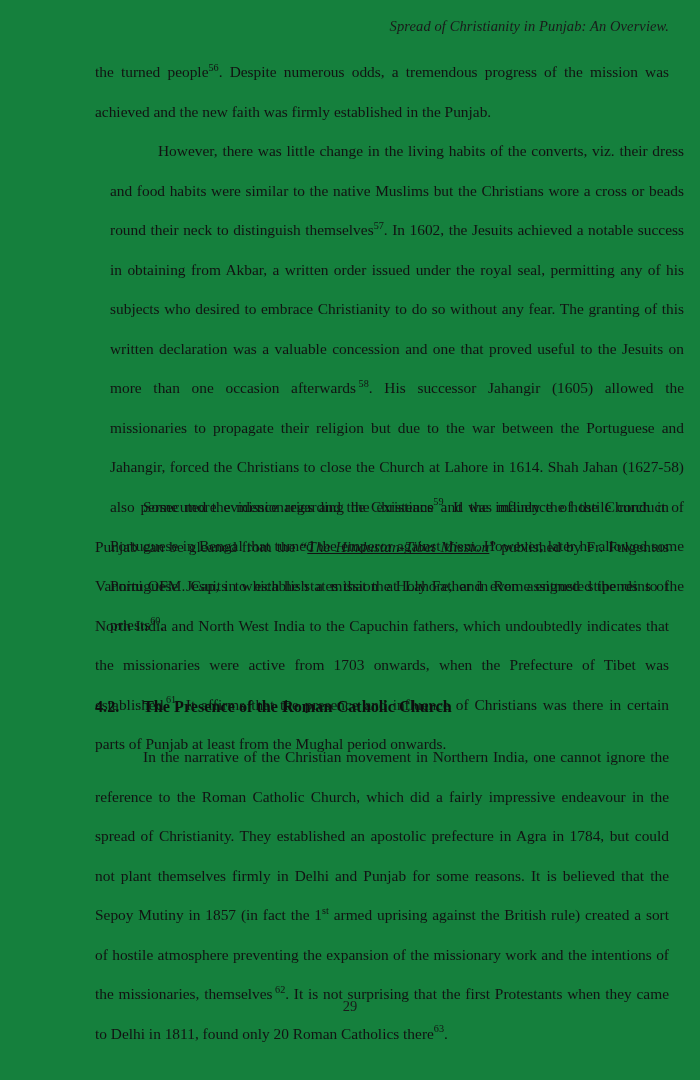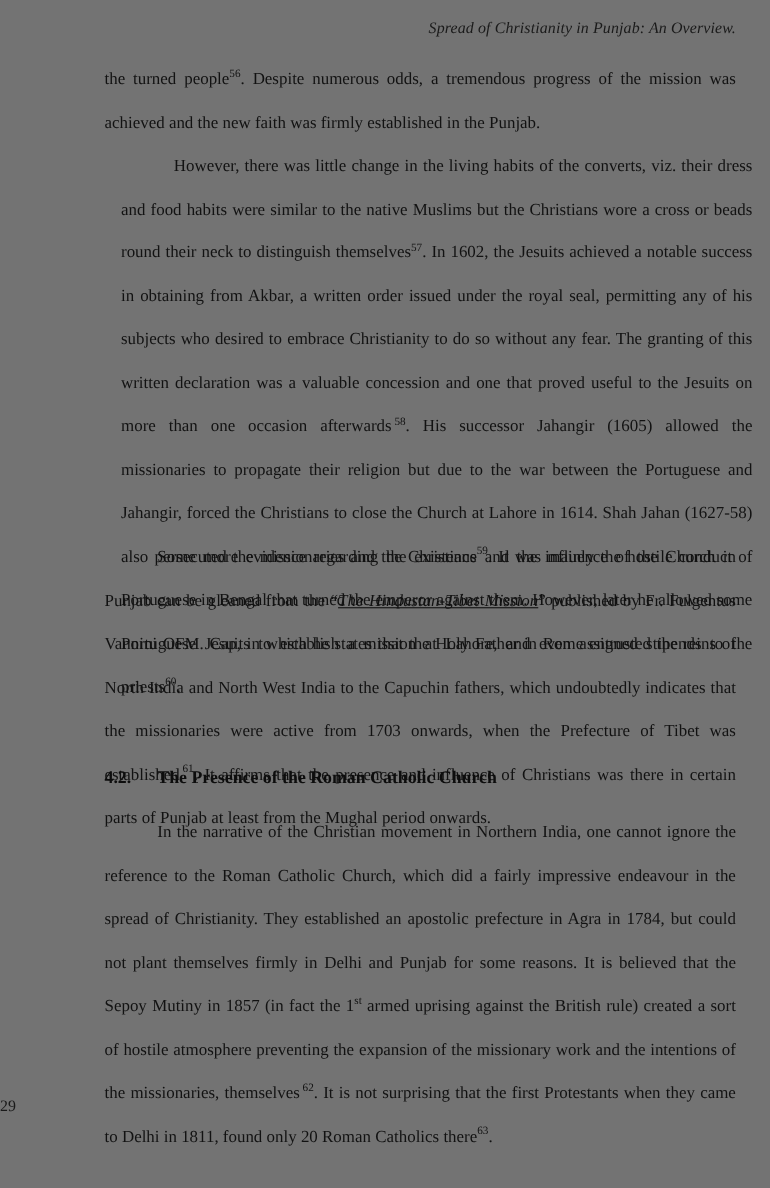--- a/index.html
+++ b/index.html
@@ -15,21 +15,21 @@
     color: #141414;
     overflow: hidden;
   }
 
   .page {
     position: absolute;
     left: 0;
     top: 0;
     width: 700px;
     height: 1080px;
-    background: #737373;
+    background: #15803d;
   }
 
   .content {
     position: absolute;
     left: 95px;
     top: 0;
     width: 574px;
   }
 
   
@@ -104,21 +104,21 @@
   #block-p3   { position: absolute; left: 0; top: 487px; width: 574px; }
   #block-head { position: absolute; left: 0; top: 697px; width: 574px; }
   #block-p4   { position: absolute; left: 0; top: 737px; width: 574px; }
 
   
   .page-number {
     position: absolute;
     left: 0;
     top: 998px;
     width: 700px;
-    text-align: left;
+    text-align: center;
     font-size: 14.5px;
     color: #1a1a1a;
   }
 </style>
 </head>
 <body>
 
 <div class="page">
 
   <div class="running-header">Spread of Christianity in Punjab: An Overview.</div>

